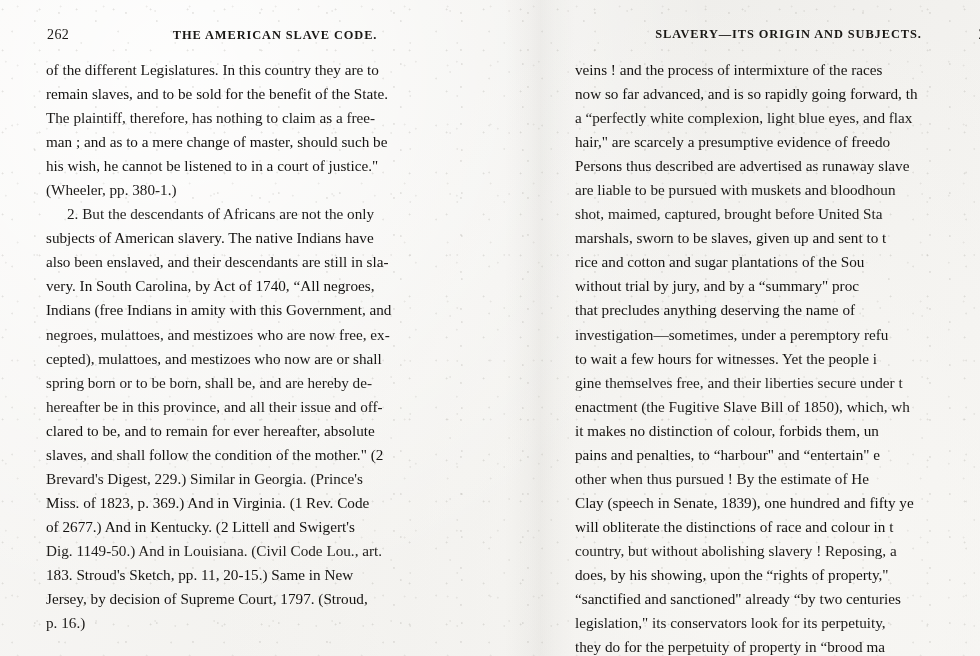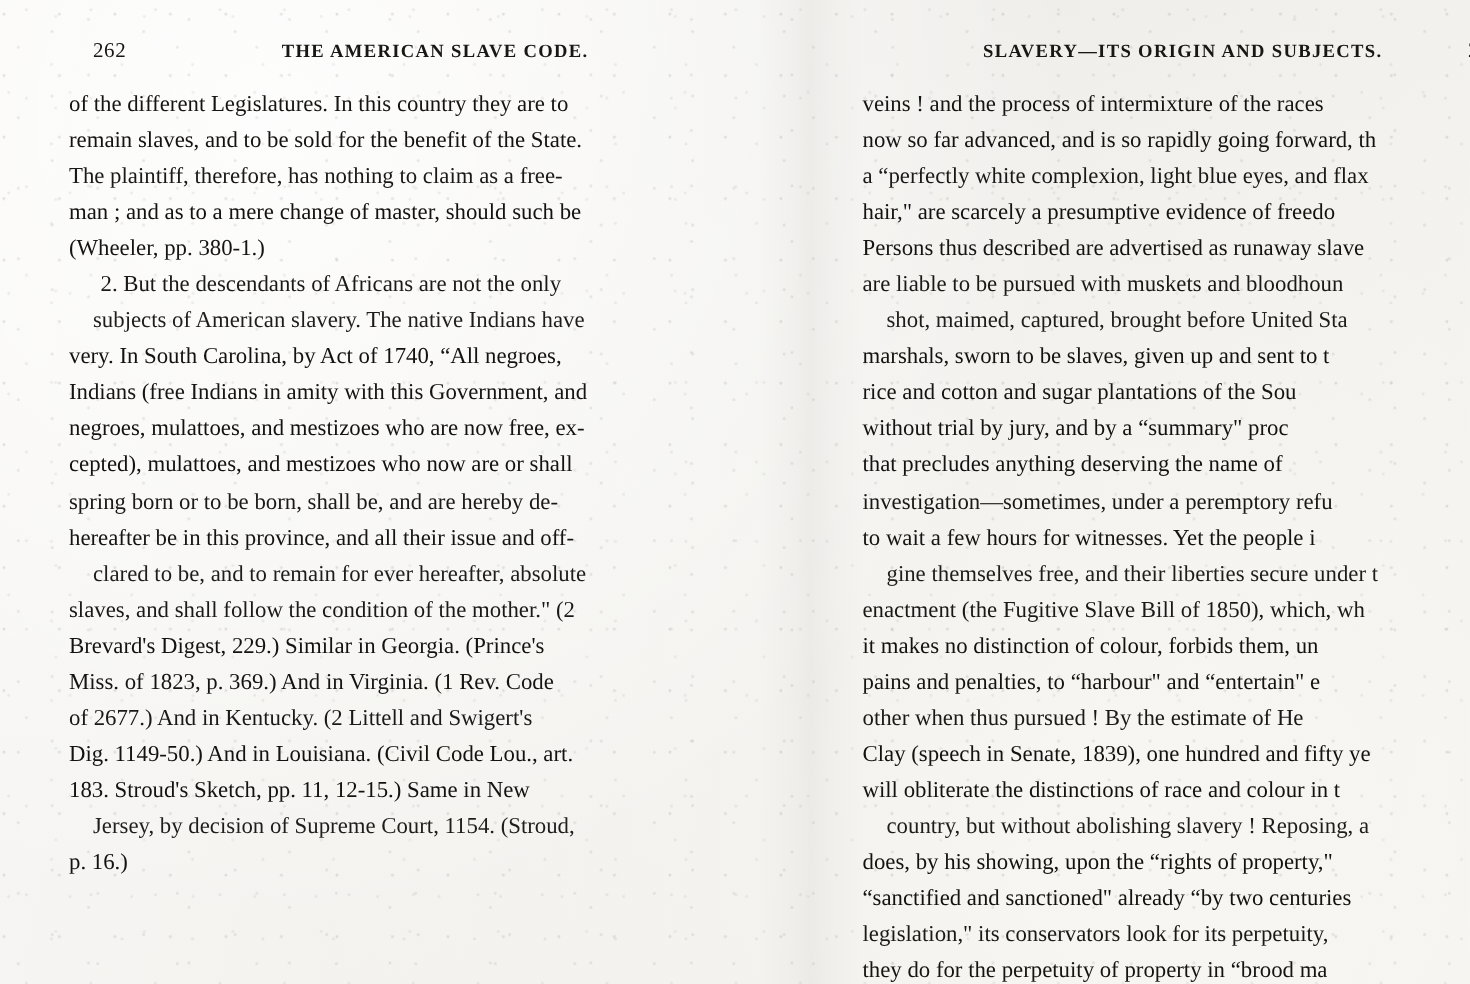--- a/index.html
+++ b/index.html
@@ -68,21 +68,21 @@
     top: 27px;
     height: 20px;
     display: flex;
     align-items: baseline;
     font-size: 12.4px;
     letter-spacing: .9px;
     font-weight: 600;
     color: #191714;
     white-space: nowrap;
   }
-  #head-left  { left: 62px;  width: 460px; }
+  #head-left  { left: 47px;  width: 460px; }
   #head-right { left: 575px; width: 405px; }
 
   .folio {
     font-size: 14px;
     letter-spacing: .4px;
     font-weight: 400;
   }
   .head-title {
     flex: 1;
     text-align: center;
@@ -118,57 +118,59 @@
   .textline {
     display: block;
     white-space: nowrap;
     height: 24.05px;
   }
   .indent { padding-left: 21px; }
 
   
   .textline:nth-child(3n)   { opacity: .97; }
   .textline:nth-child(4n+1) { opacity: .99; }
-  .textline:nth-child(7n)   { opacity: .95; margin-left: 16px; }
+  .textline:nth-child(7n)   { opacity: .95; }
 </style>
 </head>
 <body>
 
 <div id="scan-page">
 
   <div id="scan-noise"></div>
   <div id="gutter-shadow"></div>
 
   <div class="running-head" id="head-left">
     <span class="folio">262</span>
     <span class="head-title">THE AMERICAN SLAVE CODE.</span>
   </div>
 
   <div class="column" id="column-left">
       <span class="textline">of the different Legislatures.   In this country they are to</span>
       <span class="textline">remain slaves, and to be sold for the benefit of the State.</span>
       <span class="textline">The plaintiff, therefore, has nothing to claim as a free-</span>
       <span class="textline">man ; and as to a mere change of master, should such be</span>
+      <span class="textline">his wish, he cannot be listened to in a court of justice."</span>
       <span class="textline">(Wheeler, pp. 380-1.)</span>
       <span class="textline indent">2. But the descendants of Africans are not the only</span>
       <span class="textline">subjects of American slavery.   The native Indians have</span>
+      <span class="textline">also been enslaved, and their descendants are still in sla-</span>
       <span class="textline">very.   In South Carolina, by Act of 1740, “All negroes,</span>
       <span class="textline">Indians (free Indians in amity with this Government, and</span>
       <span class="textline">negroes, mulattoes, and mestizoes who are now free, ex-</span>
       <span class="textline">cepted), mulattoes, and mestizoes who now are or shall</span>
       <span class="textline">spring born or to be born, shall be, and are hereby de-</span>
       <span class="textline">hereafter be in this province, and all their issue and off-</span>
       <span class="textline">clared to be, and to remain for ever hereafter, absolute</span>
       <span class="textline">slaves, and shall follow the condition of the mother."   (2</span>
       <span class="textline">Brevard's Digest, 229.)   Similar in Georgia.   (Prince's</span>
       <span class="textline">Miss. of 1823, p. 369.)   And in Virginia.   (1 Rev. Code</span>
       <span class="textline">of 2677.)   And in Kentucky.   (2 Littell and Swigert's</span>
       <span class="textline">Dig. 1149-50.)   And in Louisiana. (Civil Code Lou., art.</span>
-      <span class="textline">183.   Stroud's Sketch, pp. 11, 12-15.)   Same in New</span>
-      <span class="textline">Jersey, by decision of Supreme Court, 1154.   (Stroud,</span>
+      <span class="textline">183.   Stroud's Sketch, pp. 11, 20-15.)   Same in New</span>
+      <span class="textline">Jersey, by decision of Supreme Court, 1797.   (Stroud,</span>
       <span class="textline">p. 16.)</span>
     </div>
 
   <div class="running-head" id="head-right">
     <span class="head-title">SLAVERY—ITS ORIGIN AND SUBJECTS.</span>
     <span class="folio">2</span>
   </div>
 
   <div class="column" id="column-right">
       <span class="textline">veins ! and the process of intermixture of the races</span>

